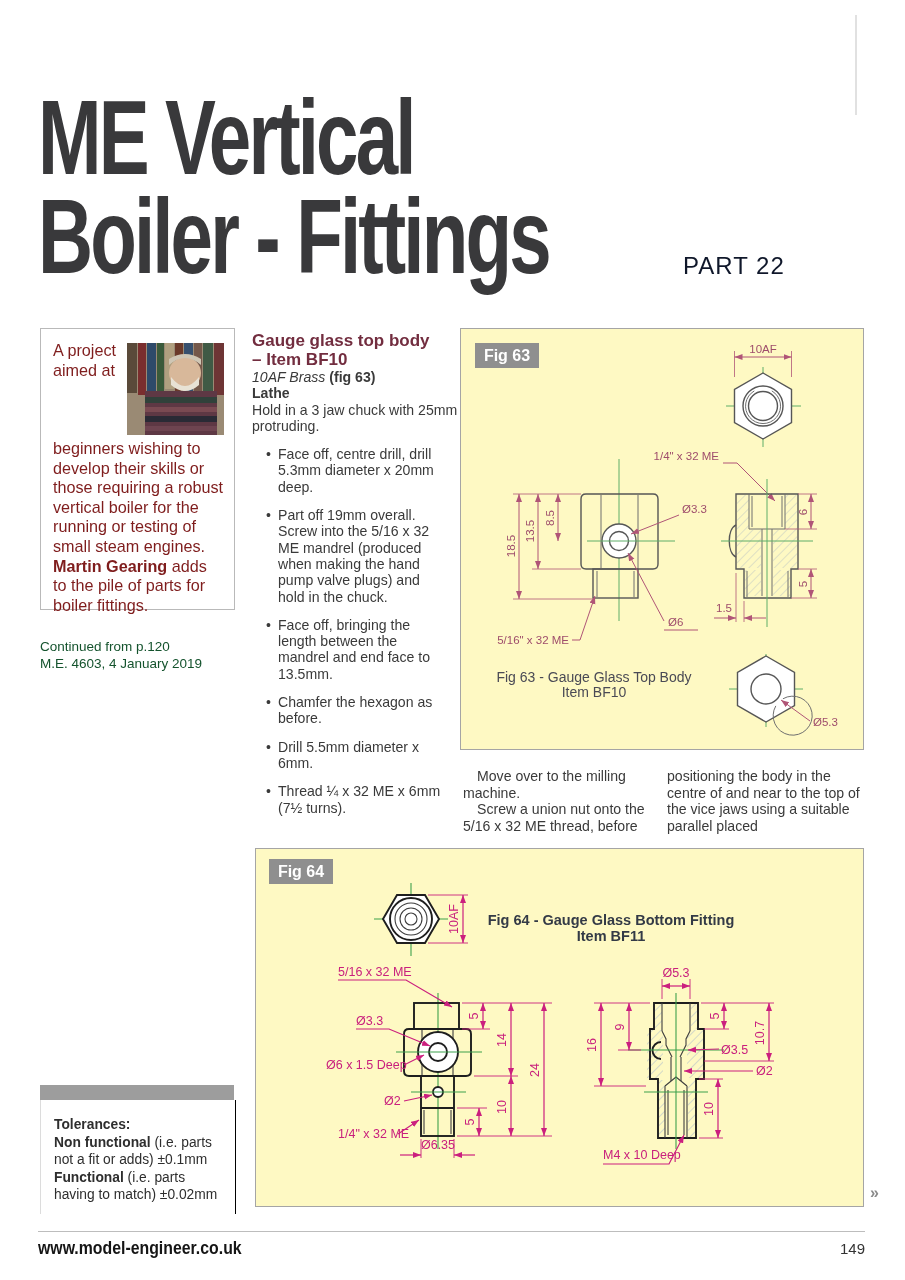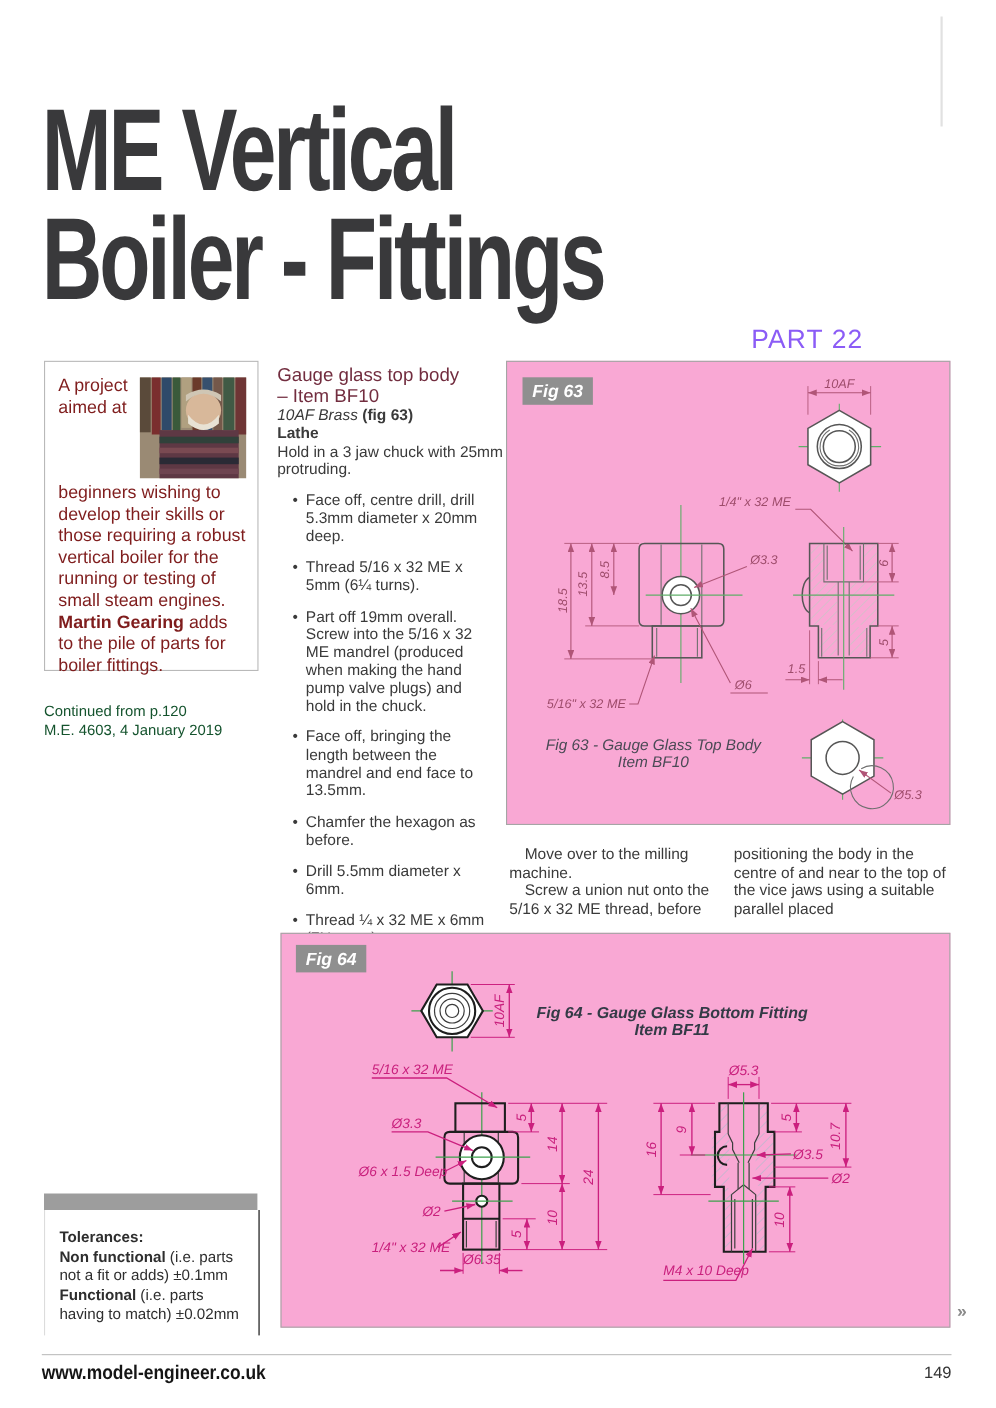--- a/index.html
+++ b/index.html
@@ -3,42 +3,42 @@
 <meta charset="utf-8">
 <style>
   html,body{margin:0;padding:0;}
   body{width:905px;height:1280px;position:relative;background:#ffffff;
        font-family:"Liberation Sans",sans-serif;color:#333;overflow:hidden;}
   .abs{position:absolute;}
 
   
   .title{left:38px;top:88px;font-weight:bold;font-size:106px;line-height:99px;
          color:#39393b;letter-spacing:-4px;transform:scaleX(.72);transform-origin:0 0;white-space:nowrap;}
-  .part{left:683px;top:252px;font-size:24px;color:#8b5cf6;letter-spacing:1px;font-weight:normal;margin-top:43px;}
+  .part{left:683px;top:252px;font-size:24px;color:#0f172a;letter-spacing:1px;font-weight:normal;}
 
   
   .introbox{left:40px;top:328px;width:171px;height:258px;border:1.5px solid #b9b9b9;
             padding:12px 10px 10px 12px;font-size:16.2px;line-height:19.6px;color:#7f1d1d;}
   .introbox .photo{float:right;width:97px;height:92px;margin:2px 0 4px 8px;}
   .continued{left:40px;top:638px;font-size:13.5px;line-height:17px;color:#14532d;}
 
   
   .column{left:252px;top:331px;width:206px;font-size:14.1px;line-height:16.3px;color:#3a3a3a;}
-  .colhead{color:#722d3f;font-weight:normal;font-size:17px;line-height:19px;margin:0 0 3px 0;}
+  .colhead{color:#722d3f;font-weight:bold;font-size:17px;line-height:19px;margin:0 0 3px 0;}
   .mat{margin:0 0 1px 0;}
   .mat .it{font-style:italic;}
   .mat .bd{font-weight:bold;}
   .lathe{font-weight:bold;margin:0;}
   .column p{margin:0;}
   .column ul{margin:0;padding:0;list-style:none;}
   .column li{position:relative;padding-left:14px;margin:12px;}
   .column li::before{content:"•";position:absolute;left:2px;}
 
   
-  .figbox{background:#f9a8d4;border:1.2px solid #a5a5a5;font-style:italic;}
+  .figbox{background:#fef9c3;border:1.2px solid #a5a5a5;}
   .f63{left:460px;top:328px;width:402px;height:420px;}
   .f64{left:255px;top:848px;width:607px;height:357px;}
 
   
   .postcol{top:768px;width:197px;font-size:14.1px;line-height:16.6px;color:#3a3a3a;}
   .postcol p{margin:0;}
   .postcol p.ind{text-indent:14px;}
   .pc1{left:463px;} .pc2{left:667px;}
 
   
@@ -125,21 +125,20 @@
     <span>Gauge glass top body</span><br>
     <span>– Item BF10</span>
   </p>
   <p class="mat">
     <span class="it">10AF Brass </span><span class="bd">(fig 63)</span>
   </p>
   <p class="lathe">Lathe</p>
   <p>Hold in a 3 jaw chuck with 25mm protruding.</p>
   <ul>
     <li>Face off, centre drill, drill 5.3mm diameter x 20mm deep.</li>
-    <li>Thread 5/16 x 32 ME x 5mm (6¼ turns).</li>
     <li>Part off 19mm overall. Screw into the 5/16 x 32 ME mandrel (produced when making the hand pump valve plugs) and hold in the chuck.</li>
     <li>Face off, bringing the length between the mandrel and end face to 13.5mm.</li>
     <li>Chamfer the hexagon as before.</li>
     <li>Drill 5.5mm diameter x 6mm.</li>
     <li>Thread ¼ x 32 ME x 6mm (7½ turns).</li>
   </ul>
 </div>
 
 <div class="abs figbox f63">
 <svg width="400" height="418" viewBox="0 0 400 418">

